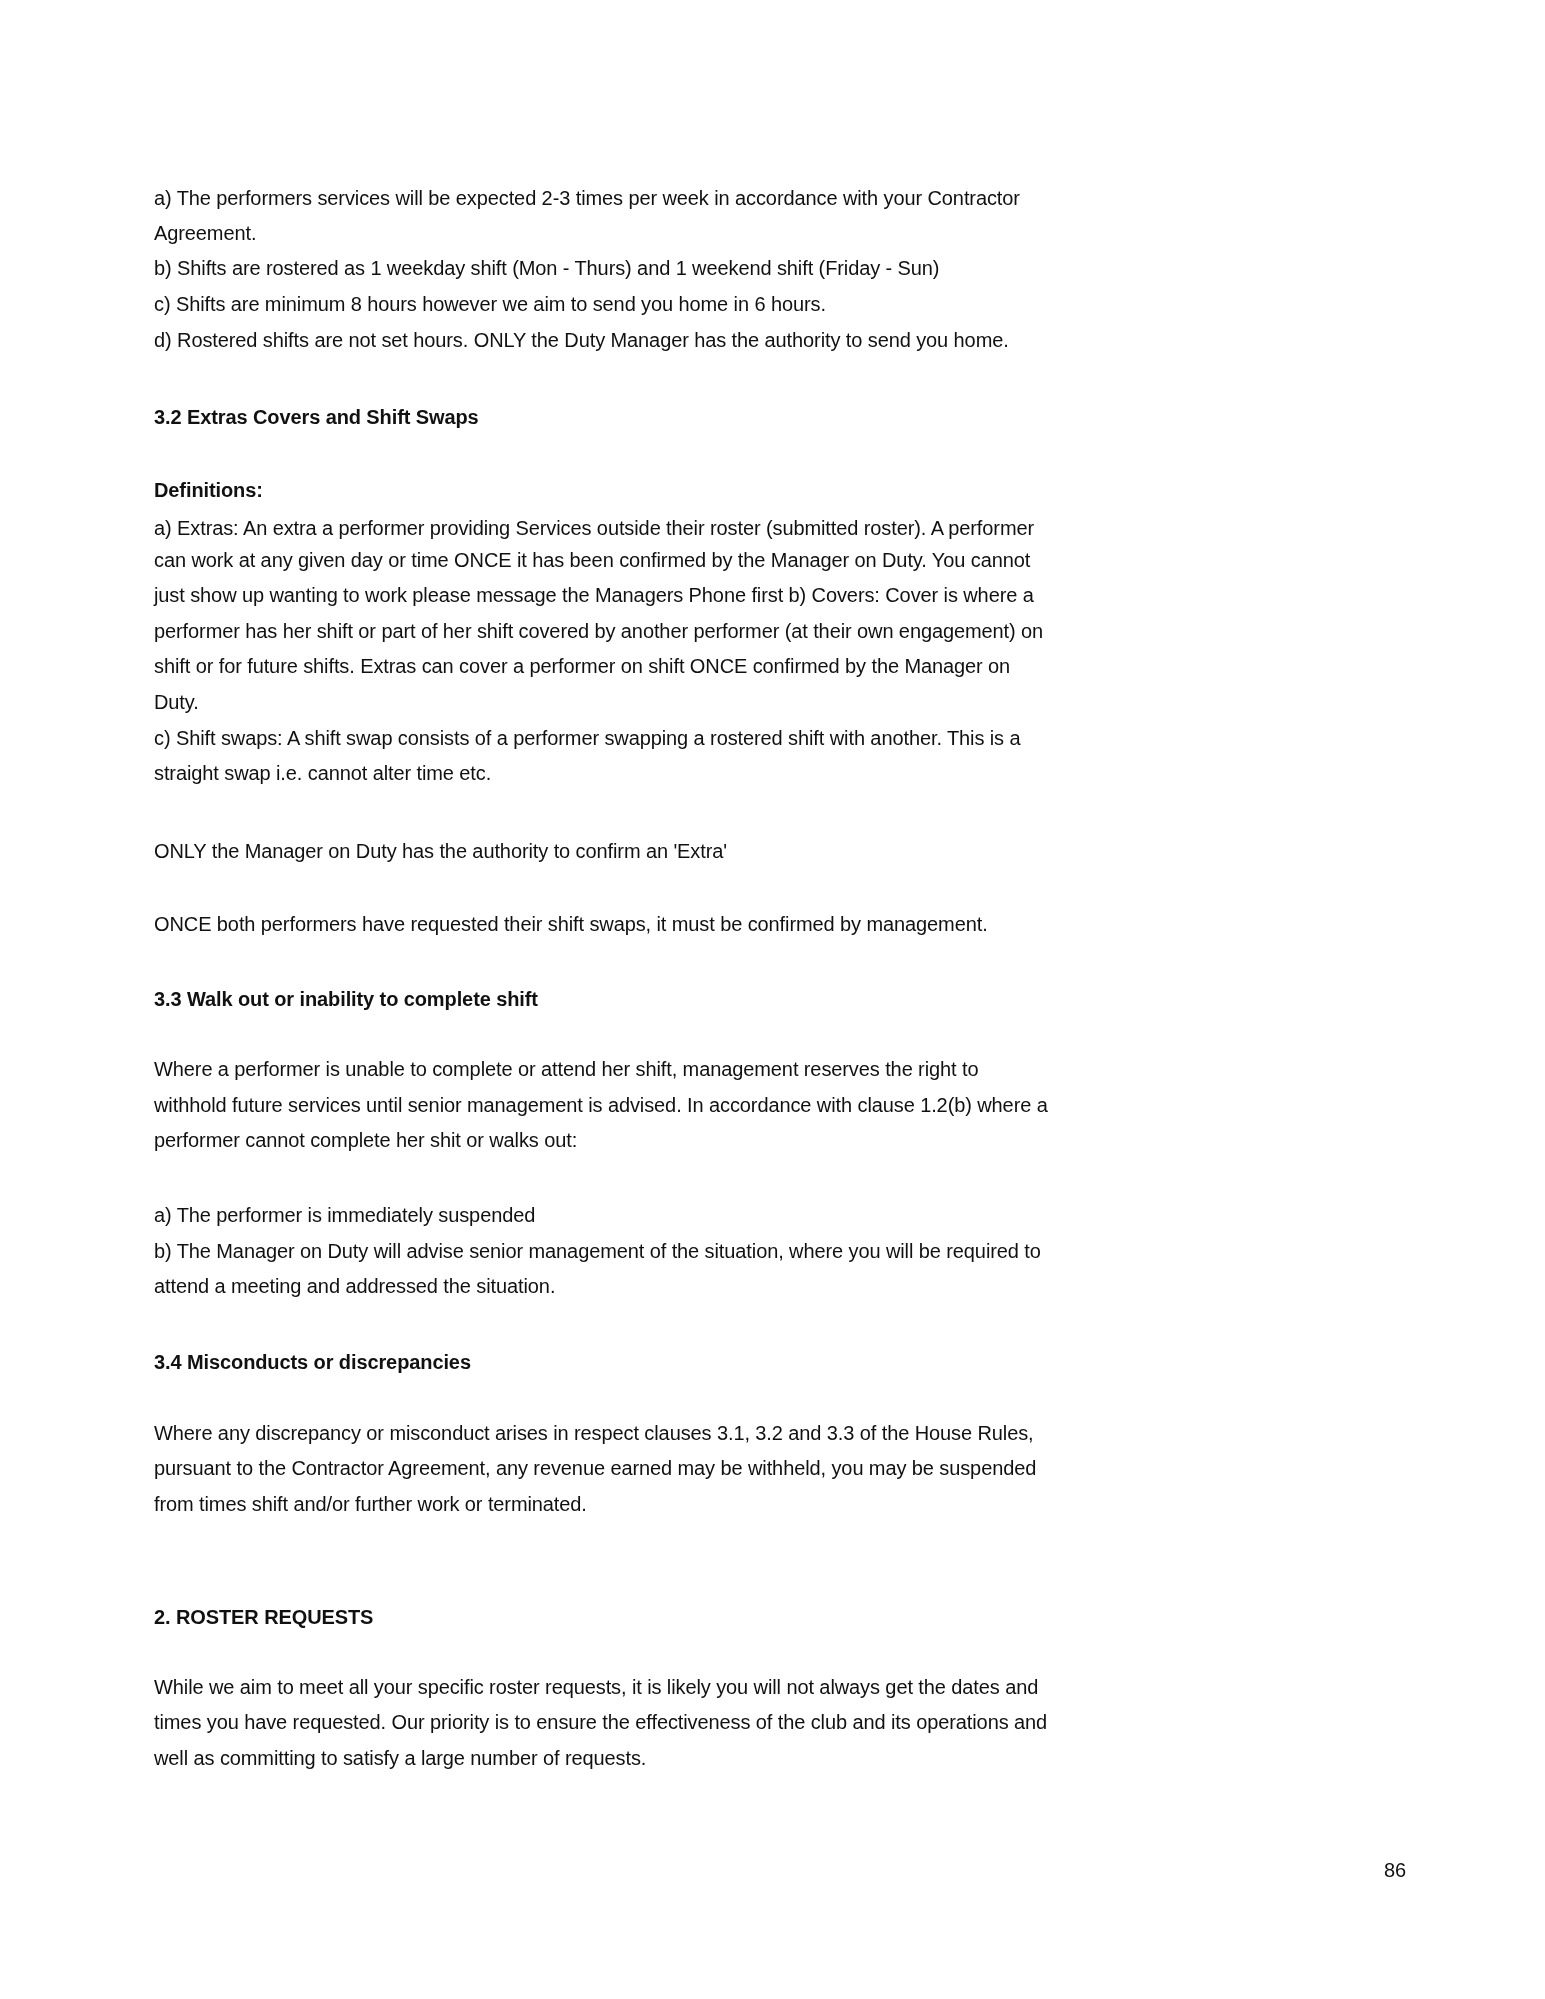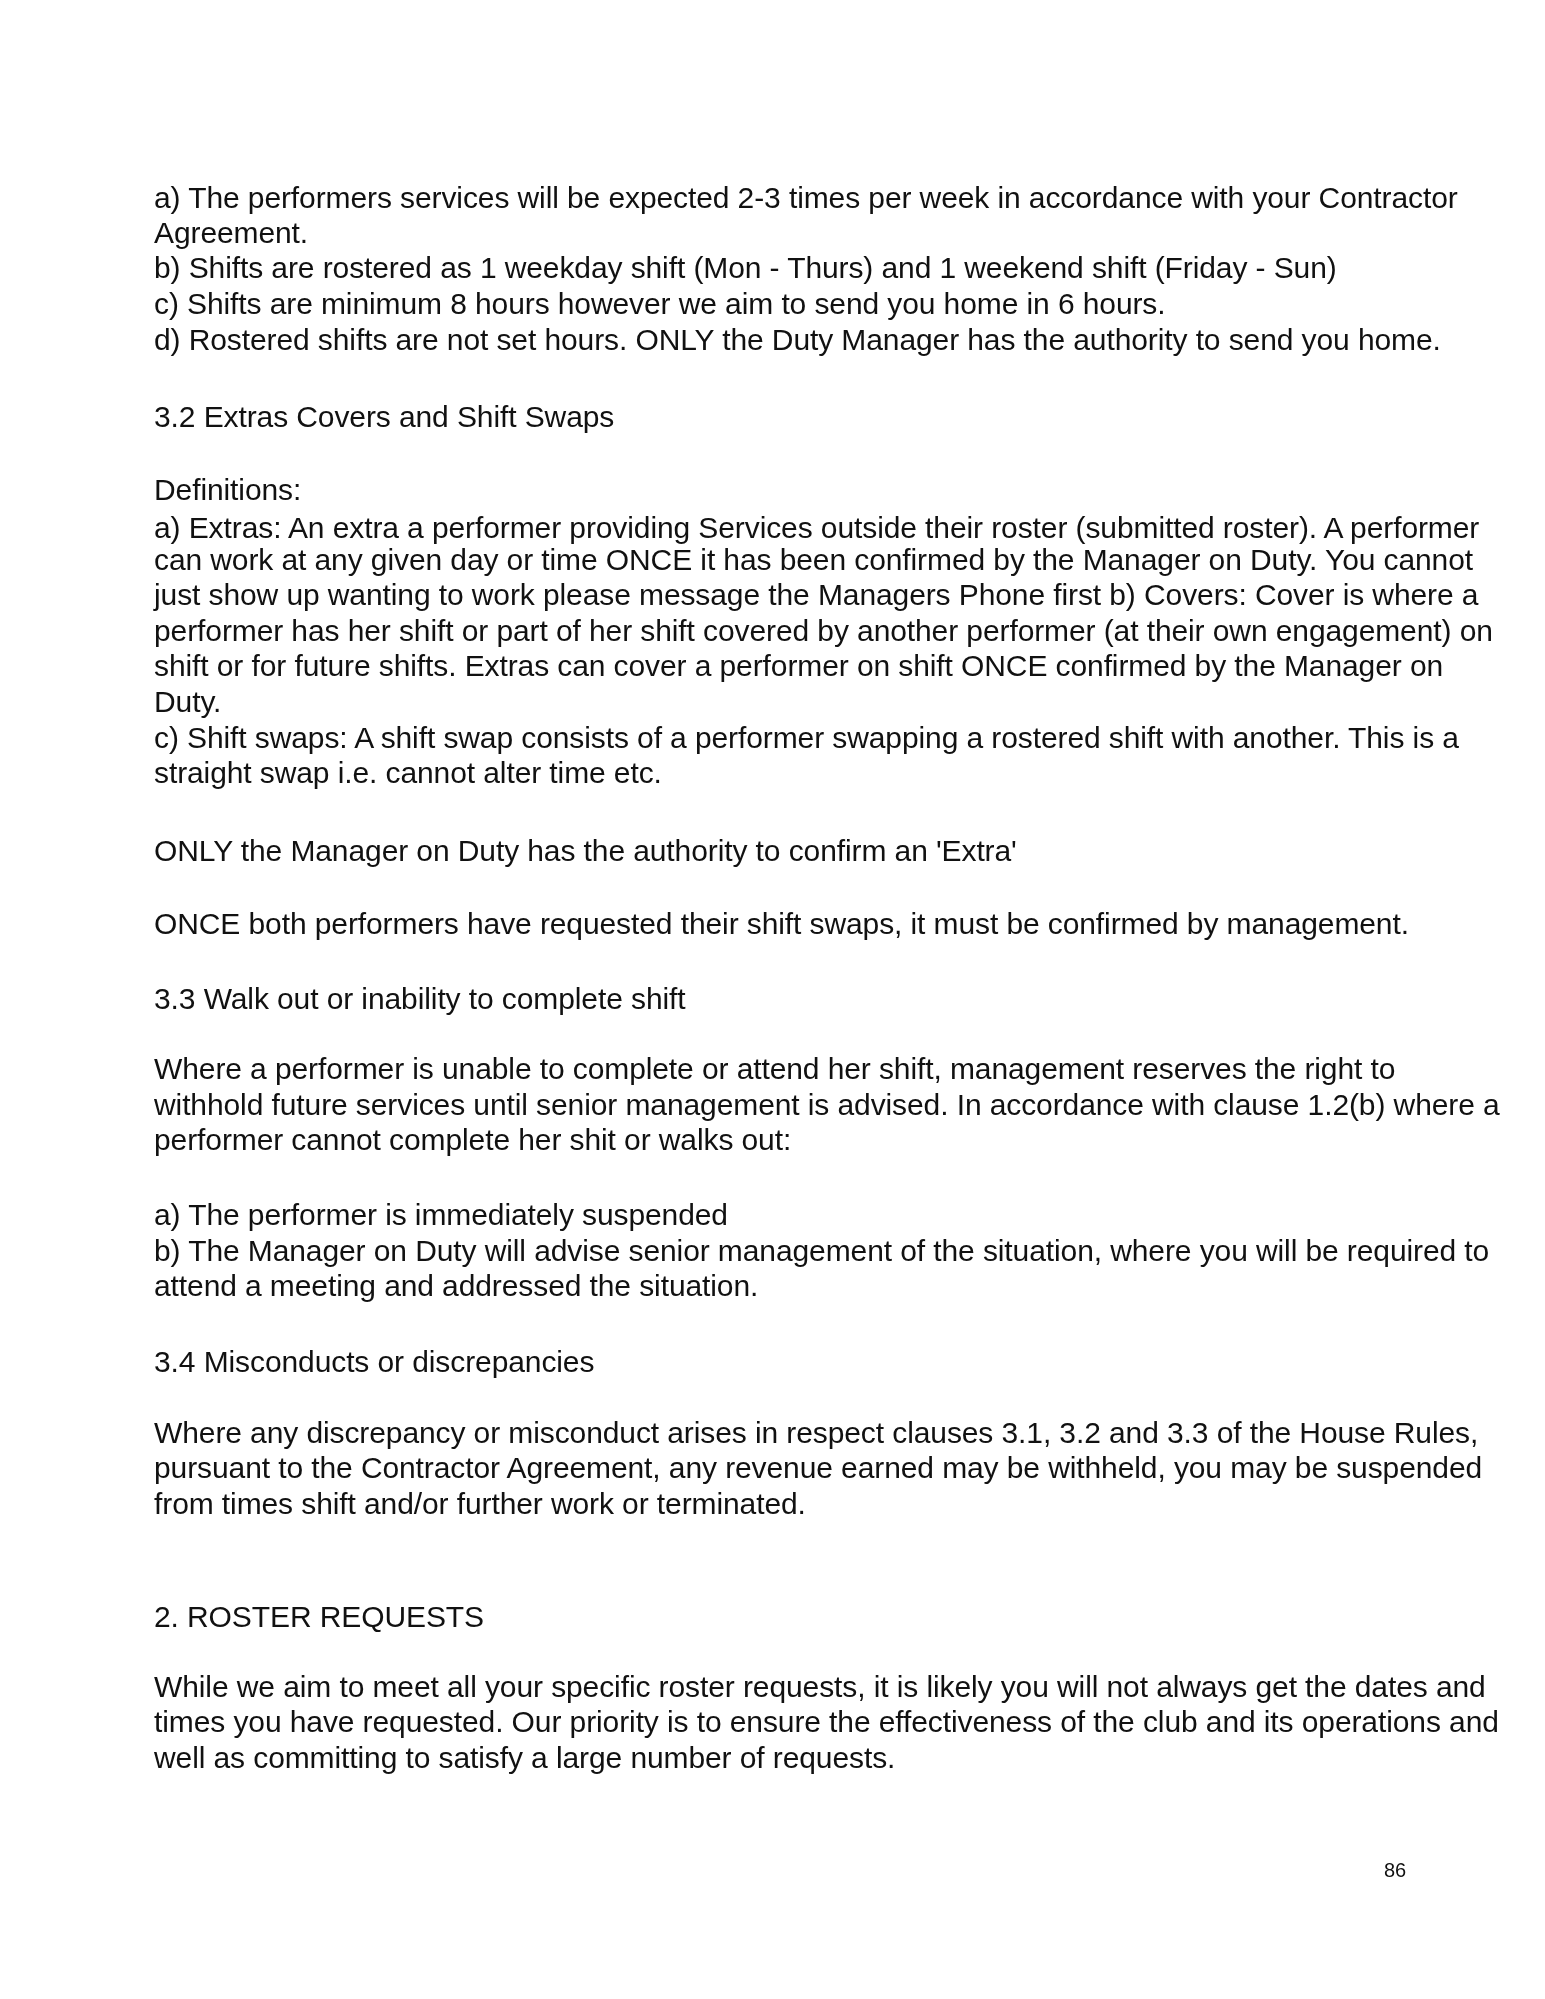--- a/index.html
+++ b/index.html
@@ -1,20 +1,20 @@
 <!DOCTYPE html>
 <html><head>
 <meta charset="utf-8">
 <style>
   html, body { margin: 0; padding: 0; background: #ffffff; }
   body { width: 1545px; height: 1999px; position: relative; overflow: hidden;
          font-family: "Liberation Sans", sans-serif; color: #111111; }
-  .ln { position: absolute; left: 154px; font-size: 30px; line-height: 36px;
+  .ln { position: absolute; left: 154px; font-size: 20px; line-height: 36px;
         white-space: nowrap; transform: translateY(-50%); letter-spacing: -0.1px; }
-  .b { font-weight: normal; }
+  .b { font-weight: bold; }
   .pagenum { position: absolute; left: 1384px; font-size: 20px; line-height: 36px;
              transform: translateY(-50%); }
 </style>
 </head>
 <body>
 
 <div>
 
   <div class="ln" style="top:198px">a) The performers services will be expected 2-3 times per week in accordance with your Contractor</div>
   <div class="ln" style="top:233px">Agreement.</div>

